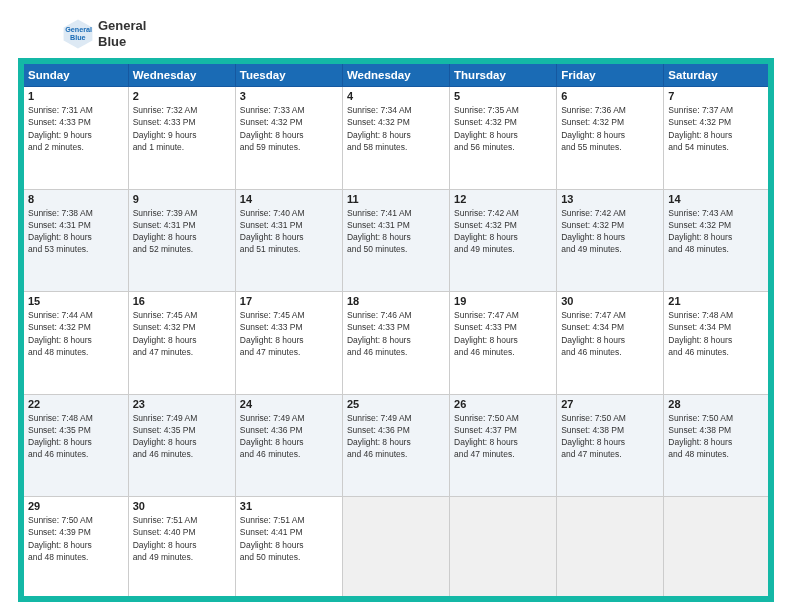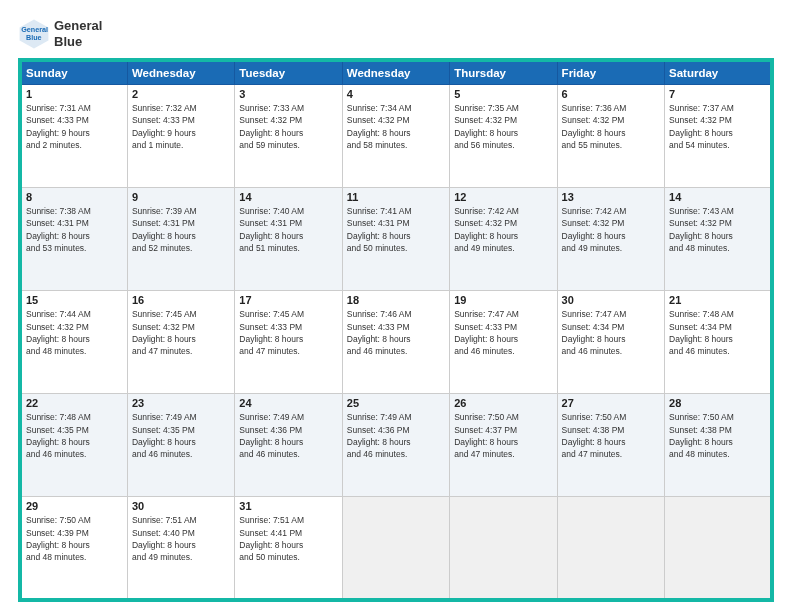--- a/index.html
+++ b/index.html
@@ -15,20 +15,21 @@
       height: 612px;
       padding: 18px 18px 10px 18px;
       display: flex;
       flex-direction: column;
     }
     .header {
       display: flex;
       justify-content: space-between;
       align-items: flex-start;
       margin-bottom: 8px;
+      margin-left: 44px;
     }
     .logo {
       display: flex;
       align-items: center;
       gap: 4px;
     }
     .logo-text {
       font-size: 13px;
       font-weight: bold;
       color: #333;
@@ -47,21 +48,21 @@
       color: #222;
       line-height: 1.1;
     }
     .subtitle {
       font-size: 13px;
       color: #444;
       margin-top: 2px;
     }
     .calendar {
       flex: 1;
-      border: 4px solid #14b8a6;
+      border: 6px solid #14b8a6;
       border-collapse: collapse;
       width: 100%;
       table-layout: fixed;
     }
     .calendar th {
       background: #1a6bb5;
       color: #fff;
       font-size: 11.5px;
       font-weight: bold;
       padding: 5px 4px;

